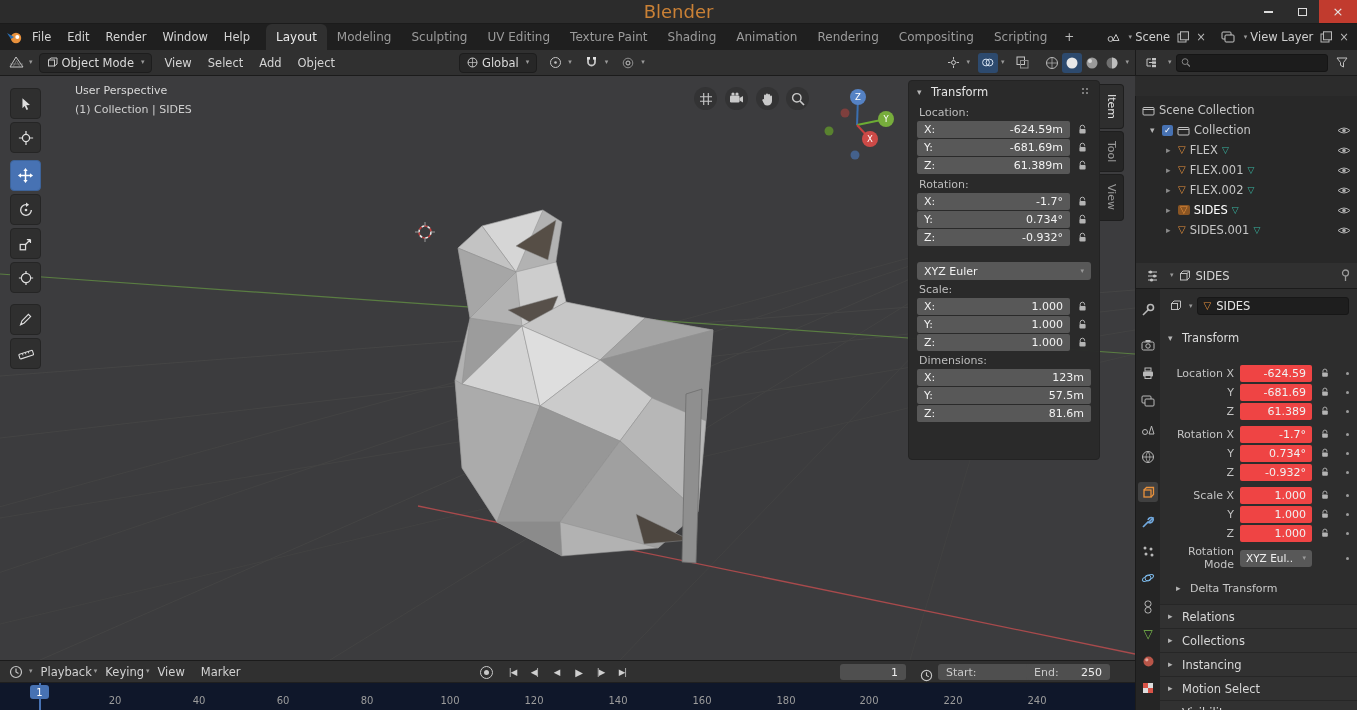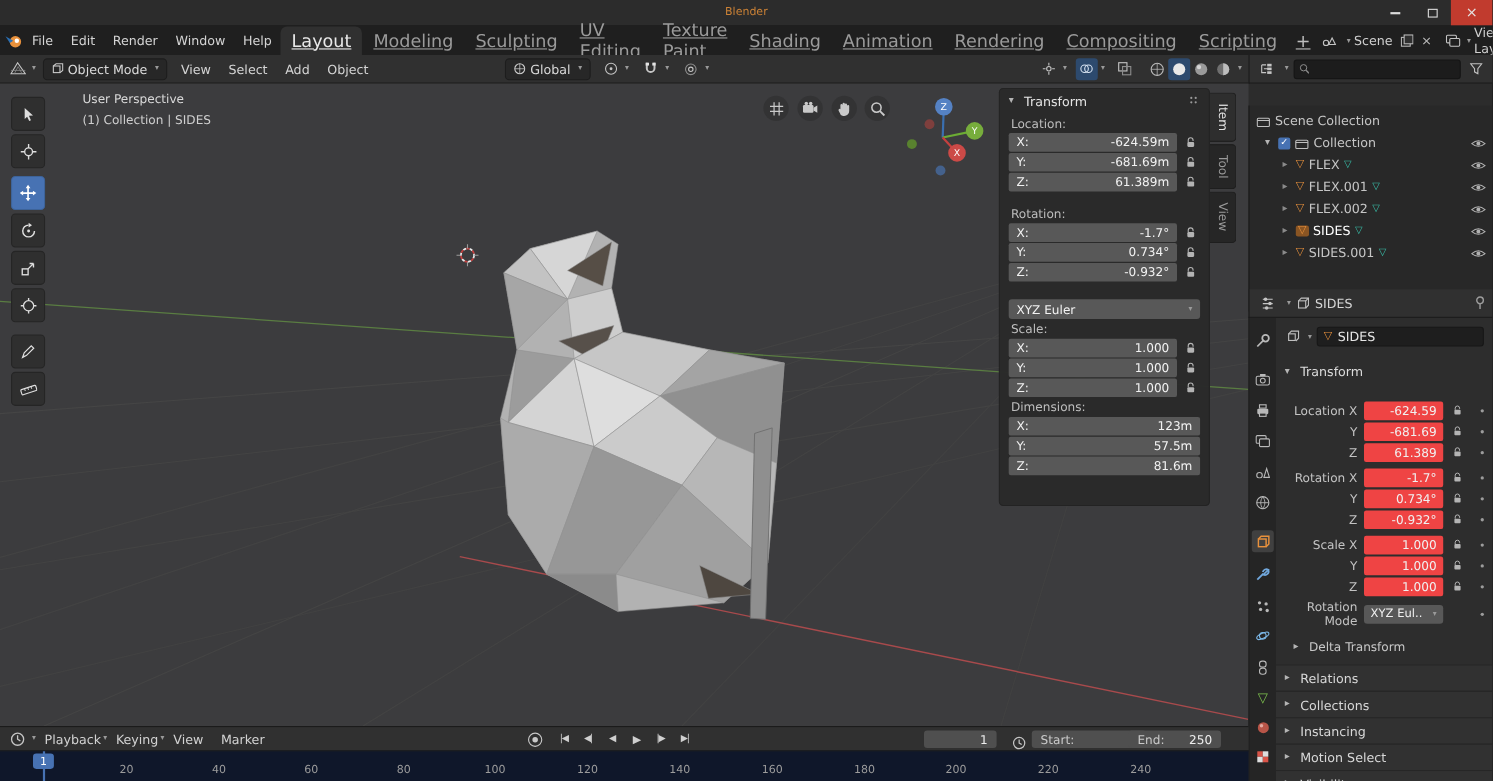--- a/index.html
+++ b/index.html
@@ -5,30 +5,30 @@
   *{margin:0;padding:0;box-sizing:border-box;}
   html,body{background:#141414;}
   body{font-family:"DejaVu Sans","Liberation Sans",sans-serif;}
   .app{position:relative;width:1357px;height:710px;background:#2c2c2c;overflow:hidden;font-size:12px;color:#c5c5c5;user-select:none;cursor:default;}
   .abs{position:absolute;}
   .flex{display:flex;align-items:center;}
   .caret{font-size:7px;color:#9a9a9a;margin-left:3px;line-height:1;}
   .pcaret{font-size:9px;color:#b5b5b5;margin-right:5px;width:9px;display:inline-block;line-height:1;}
   
   .titlebar{position:absolute;left:0;top:0;width:1357px;height:24px;background:#2c2c2c;border-bottom:1px solid #1b1b1b;display:flex;align-items:center;}
-  .tb-title{position:absolute;left:0;right:0;text-align:center;color:#ca8136;font-size:10px;}
+  .tb-title{position:absolute;left:0;right:0;text-align:center;color:#ca8136;font-size:18px;}
   .tb-buttons{margin-left:auto;display:flex;height:100%;z-index:2;}
   .tb-btn{width:34px;height:100%;display:flex;align-items:center;justify-content:center;color:#e5e5e5;}
   .tb-btn.close{width:38px;background:#c13b2e;font-size:13px;}
   .min-glyph{display:inline-block;width:9px;height:2px;background:#dcdcdc;}
   .max-glyph{display:inline-block;width:9px;height:8px;border:1px solid #dcdcdc;}
   
   .topbar{position:absolute;left:0;top:24px;width:1357px;height:26px;background:#1f1f1f;display:flex;align-items:center;}
   .menu{padding:0 8px;height:100%;display:flex;align-items:center;font-size:11.5px;color:#d4d4d4;}
-  .wtab{padding:0 10px;height:100%;display:flex;align-items:center;font-size:16px;color:#9b9b9b;text-decoration:underline;}
+  .wtab{padding:0 10px;height:100%;display:flex;align-items:center;font-size:12px;color:#9b9b9b;}
   .wtab.active{background:#303030;color:#e9e9e9;border-radius:6px 6px 0 0;}
   .widget{display:flex;align-items:center;gap:3px;font-size:11.5px;color:#cfcfcf;}
   
   .toolheader{position:absolute;left:0;top:50px;width:1135px;height:26px;background:#303030;border-bottom:1px solid #1b1b1b;display:flex;align-items:center;padding:0 6px;}
   .dd{display:flex;align-items:center;gap:4px;background:#272727;border:1px solid #1d1d1d;border-radius:4px;height:20px;padding:0 7px;font-size:11.5px;color:#dadada;}
   .hicon{display:flex;align-items:center;justify-content:center;width:20px;height:20px;}
   .pill-active{background:#2d4a6e;border-radius:3px;}
   
   .olheader{position:absolute;left:1135px;top:50px;width:222px;height:26px;background:#303030;border-bottom:1px solid #1b1b1b;border-left:1px solid #1b1b1b;display:flex;align-items:center;padding:0 5px;gap:4px;}
   .search{flex:1;height:18px;background:#1c1c1c;border:1px solid #151515;border-radius:3px;display:flex;align-items:center;padding:0 4px;gap:4px;}
@@ -479,21 +479,21 @@
             <span>Z:</span>
             <span class="v">61.389m</span>
           </div>
         <span class="lockcol">
             <svg width="11" height="11" viewBox="0 0 11 11">
               <path d="M3.2 5 V3.4 a2.2 2.2 0 0 1 4.4 0 V4.2" fill="none" stroke="#b4b4b4"></path>
               <rect x="2.4" y="5" width="6.2" height="4.6" rx="1" fill="#b4b4b4"></rect>
             </svg>
           </span>
       </div>
-      <div class="np-label" style="margin-top:14px">Rotation:</div>
+      <div class="np-label" style="margin-top:4px">Rotation:</div>
       <div class="np-row">
         <div class="np-field">
             <span>X:</span>
             <span class="v">-1.7°</span>
           </div>
         <span class="lockcol">
             <svg width="11" height="11" viewBox="0 0 11 11">
               <path d="M3.2 5 V3.4 a2.2 2.2 0 0 1 4.4 0 V4.2" fill="none" stroke="#b4b4b4"></path>
               <rect x="2.4" y="5" width="6.2" height="4.6" rx="1" fill="#b4b4b4"></rect>
             </svg>

